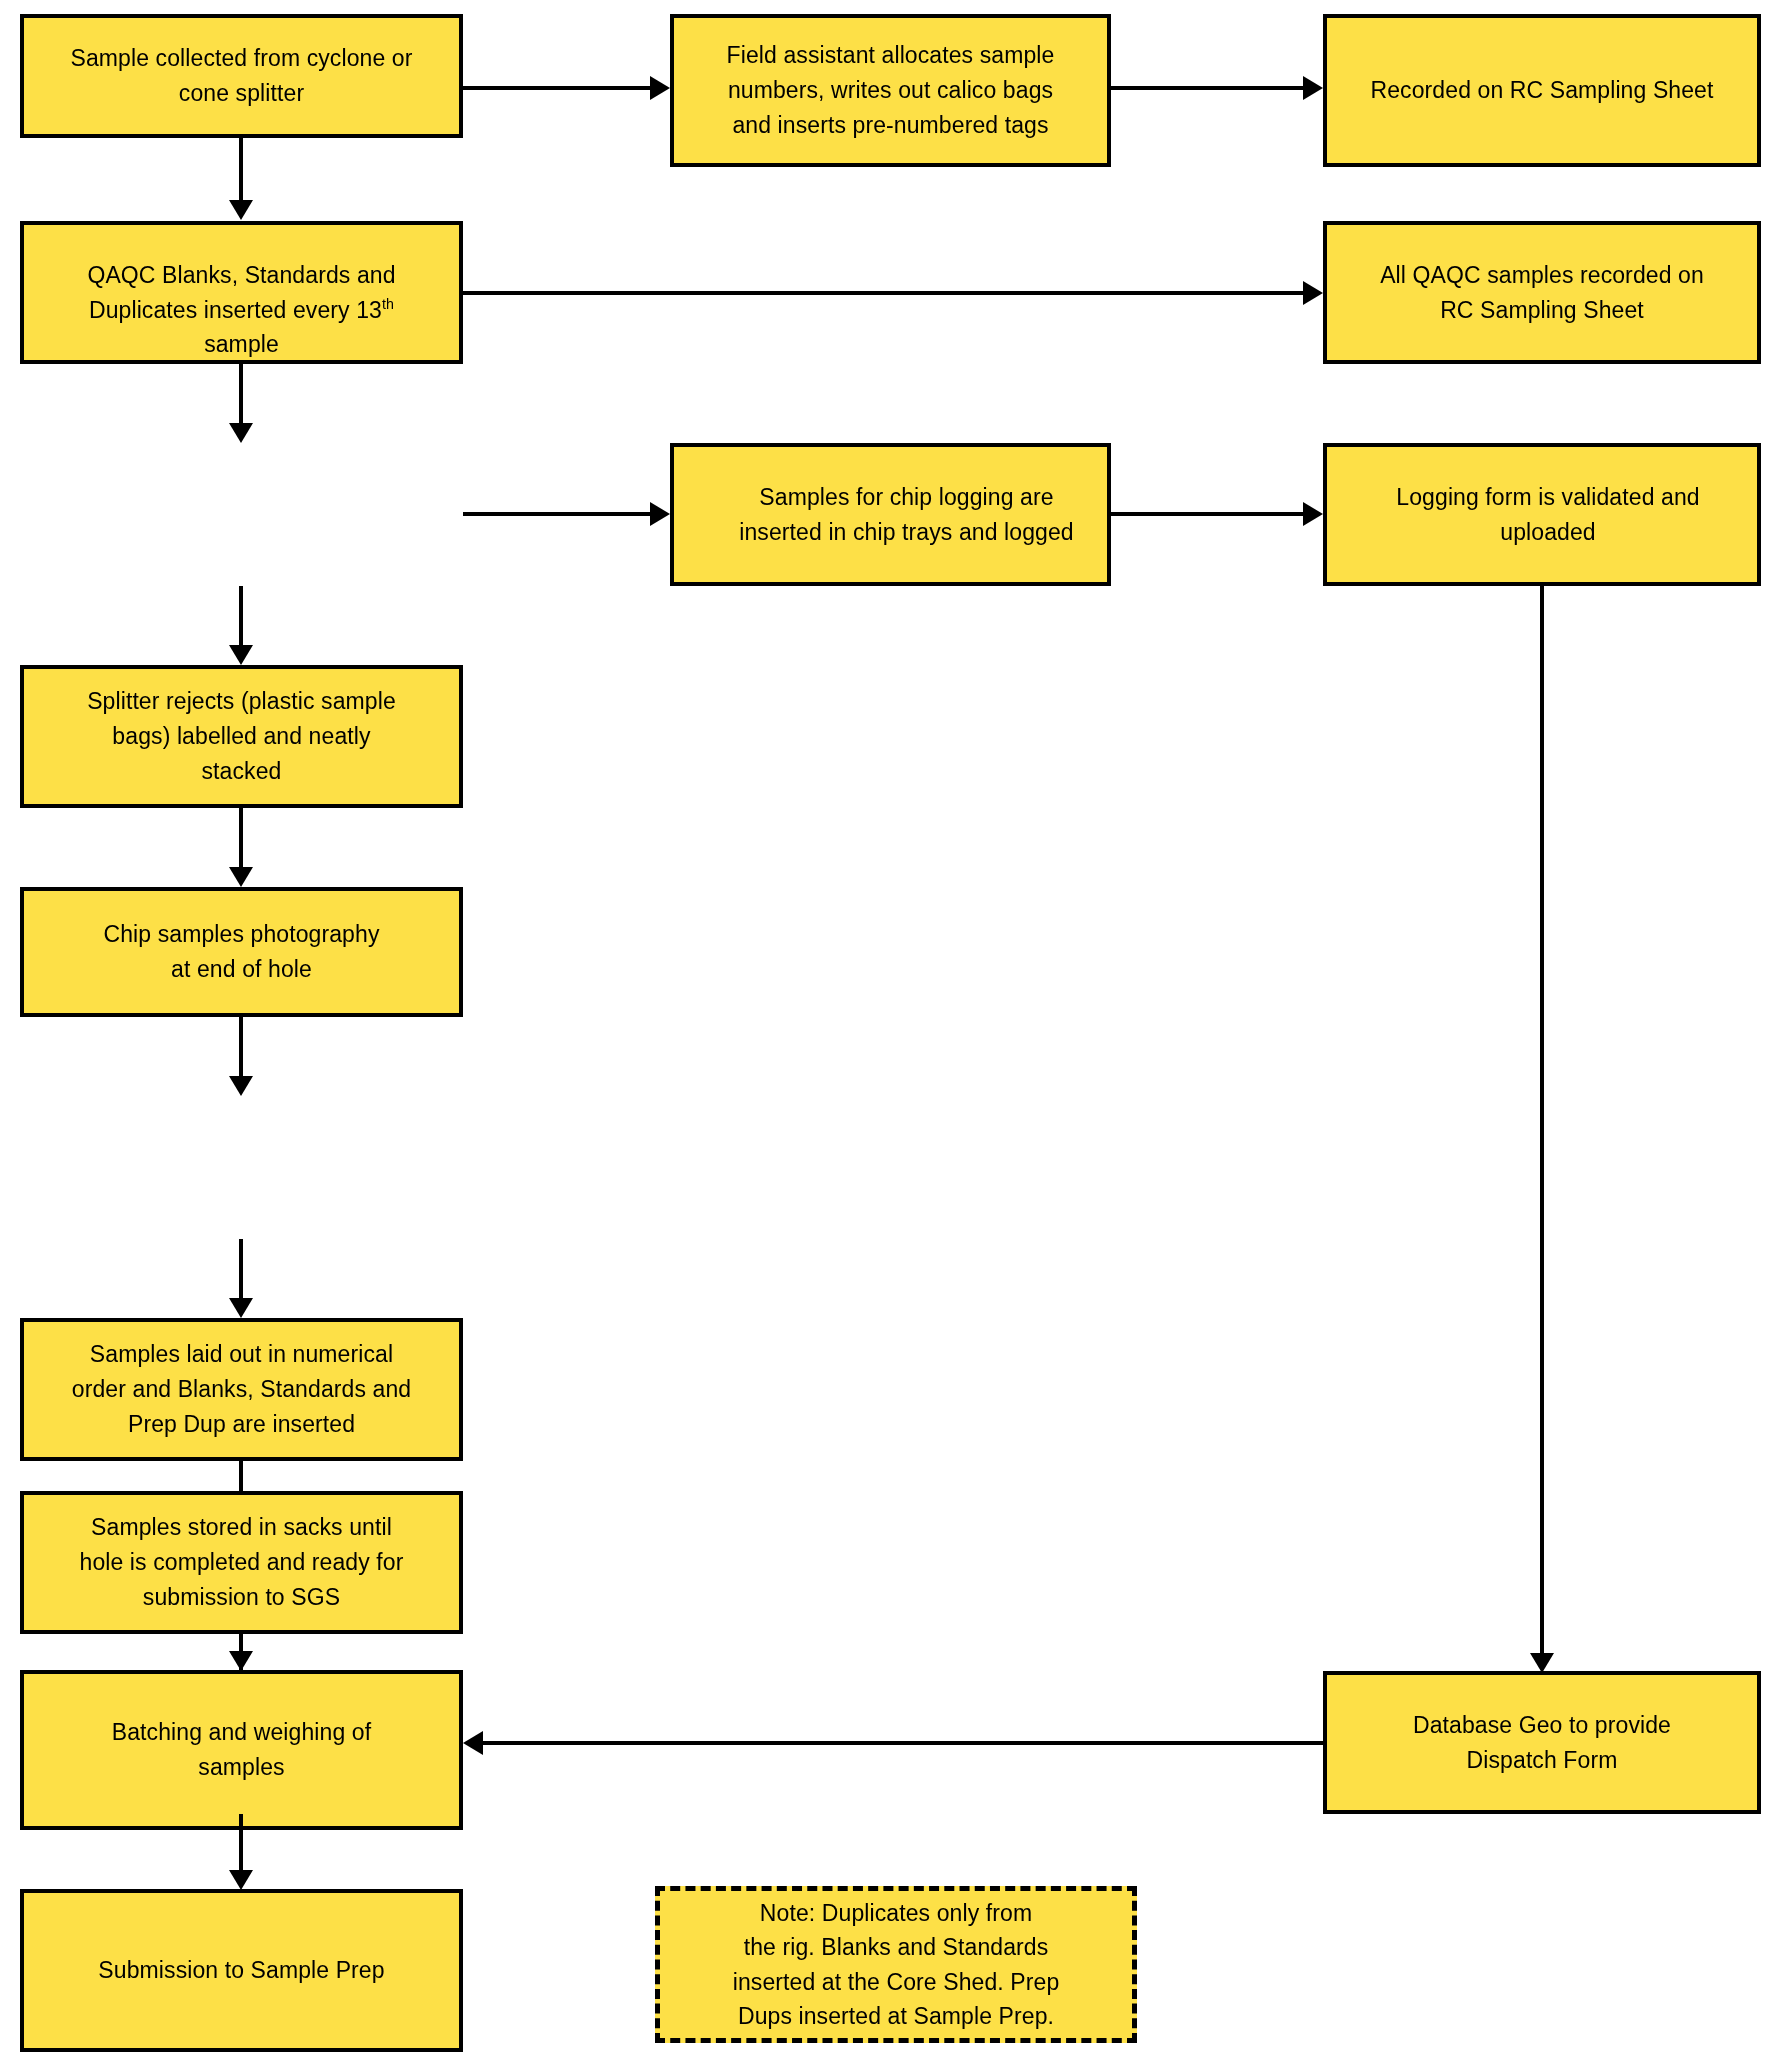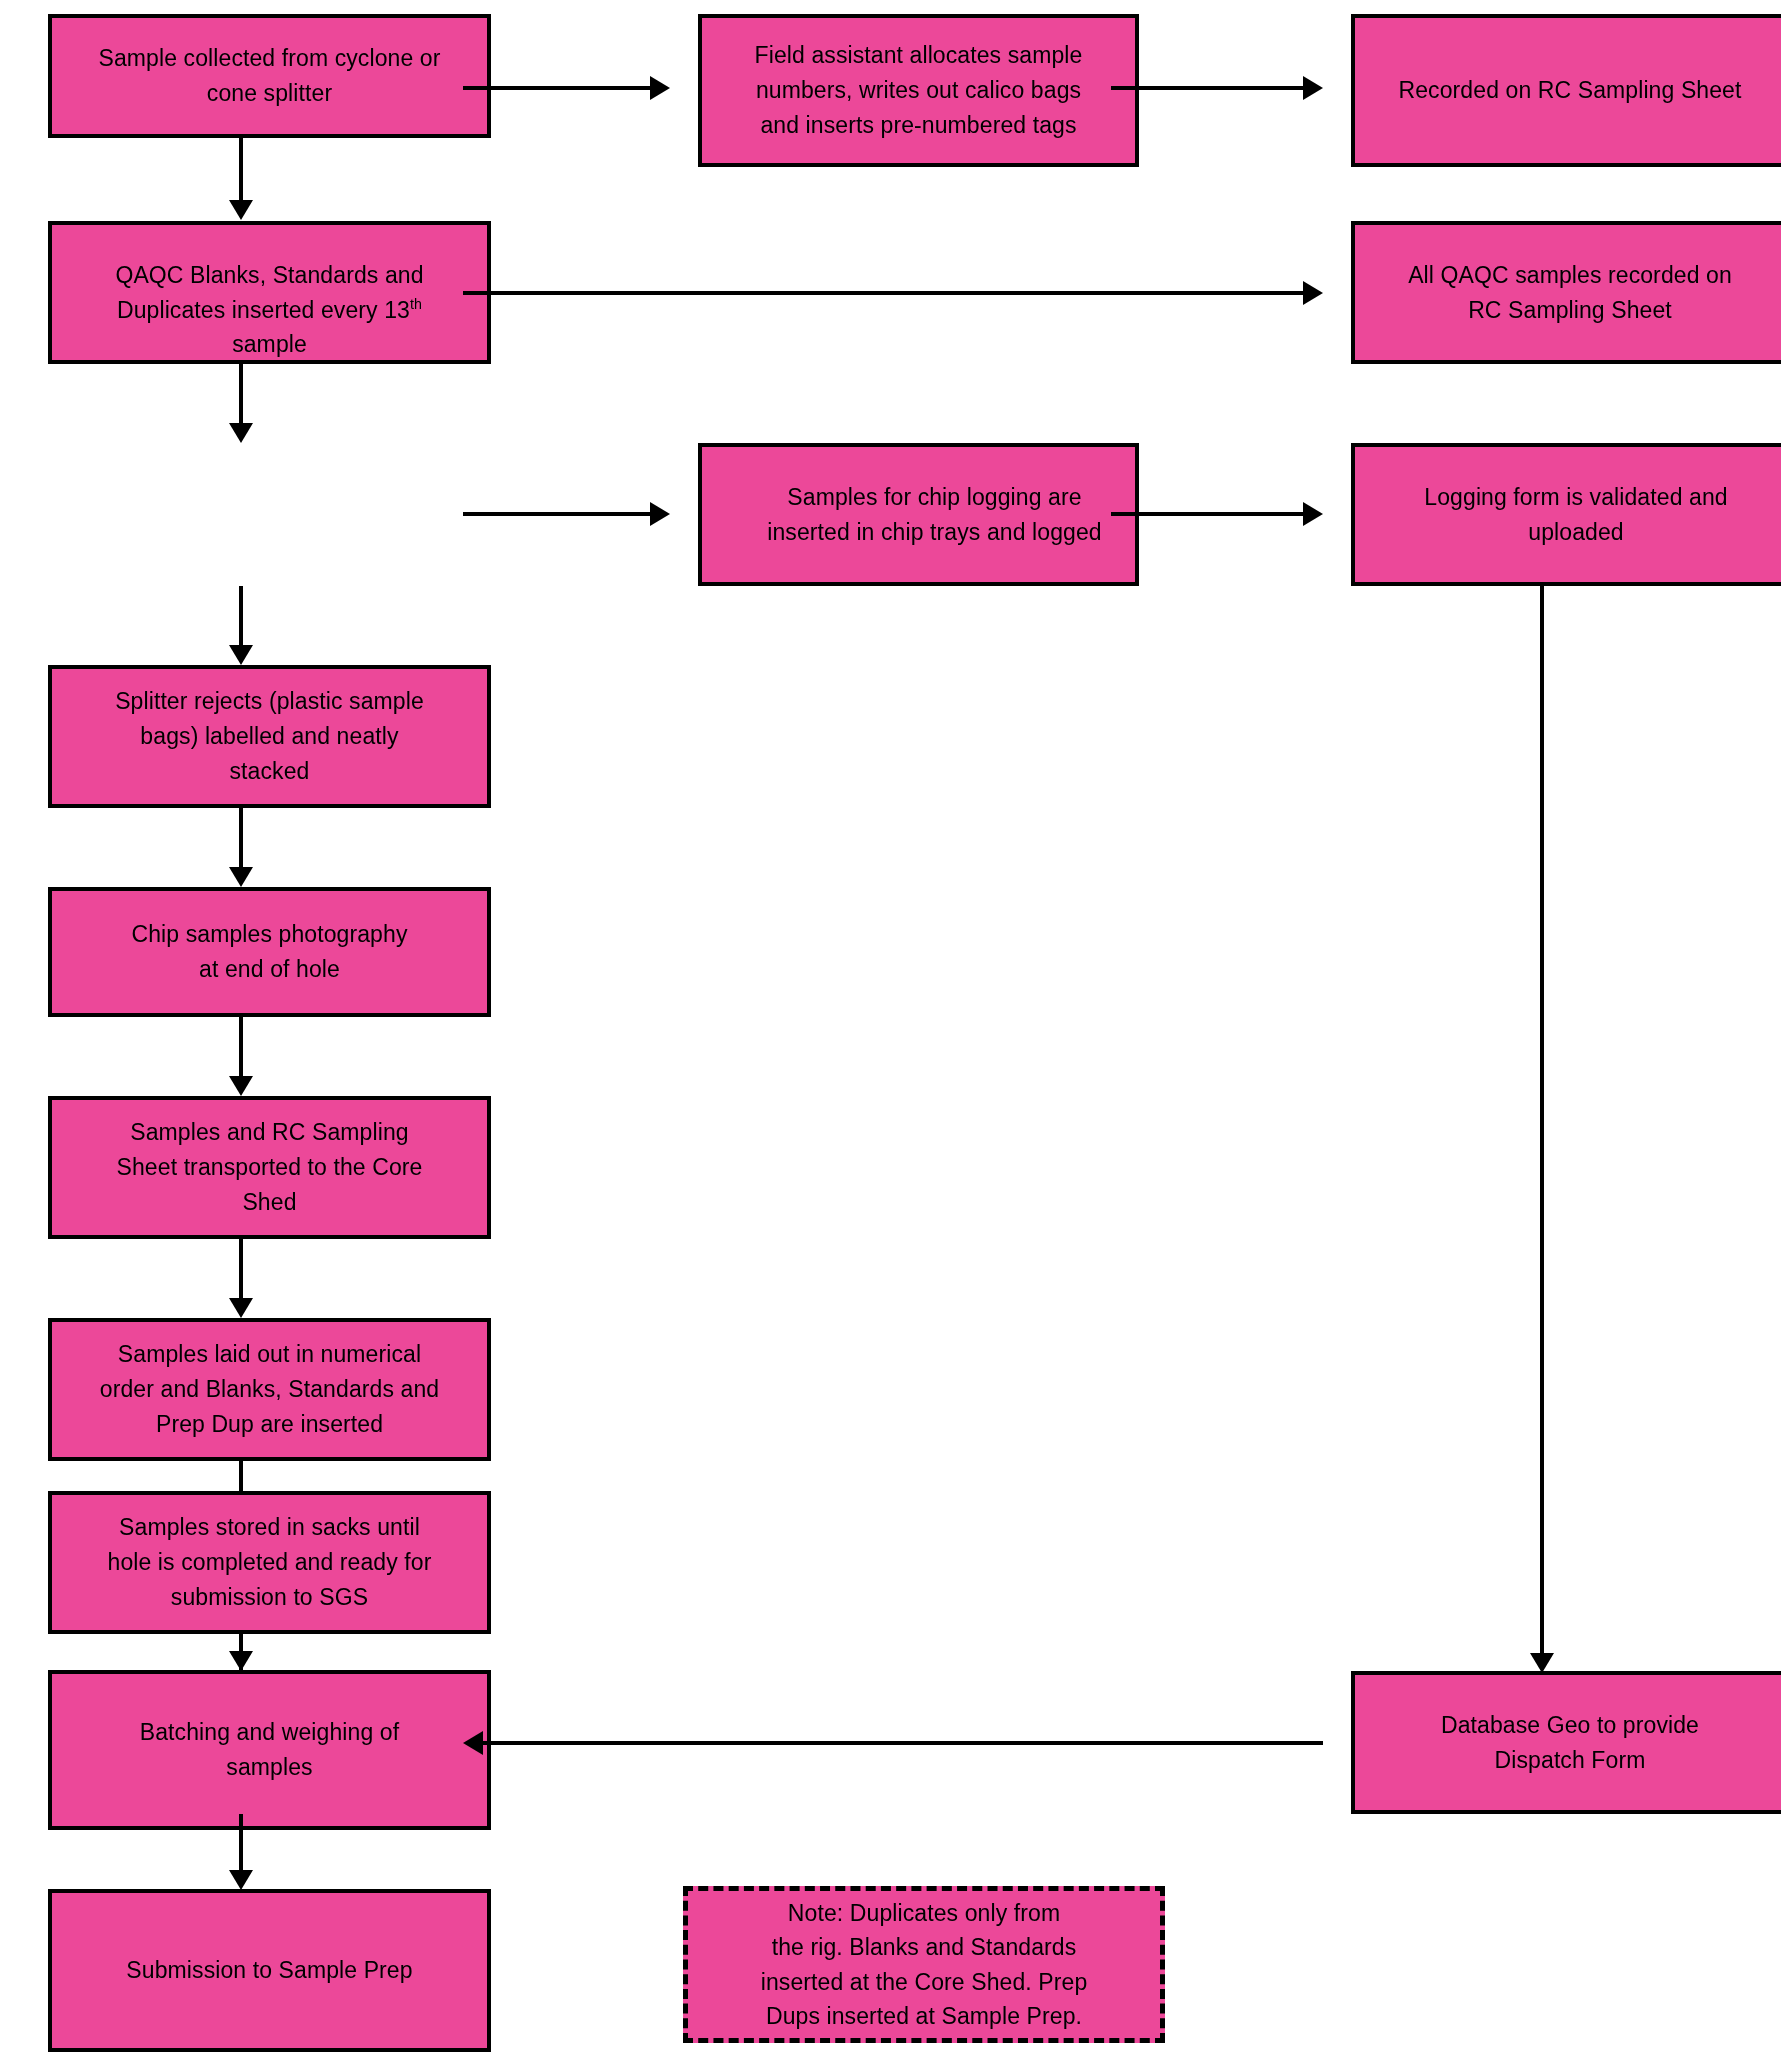--- a/index.html
+++ b/index.html
@@ -15,26 +15,25 @@
     position: relative;
     width: 1782px;
     height: 2066px;
     background: #ffffff;
     overflow: hidden;
   }
   .node {
     position: absolute;
     box-sizing: border-box;
     border: 4.4px solid #000000;
-    background: #ec4899;
+    background: #fde047;
     display: flex;
     align-items: center;
     justify-content: center;
     text-align: center;
-    margin-left: 28px;
   }
   .node.dashed {
     border: 5px dashed #000000;
   }
   .node .label {
     font-size: 23px;
     line-height: 1.52;
     padding: 0 13px;
     white-space: pre-line;
     letter-spacing: 0.1px;
@@ -157,25 +156,20 @@
   <div class="arrowhead down" style="left:229px; top:867px;"></div>
 
   <div class="node" style="left:20px; top:887px; width:443px; height:130px;">
     <div class="label">Chip samples photography
 at end of hole</div>
   </div>
 
   <div class="conn v" style="left:239px; top:1017px; height:62px;"></div>
   <div class="arrowhead down" style="left:229px; top:1076px;"></div>
 
-  <div class="node" style="left:20px; top:1096px; width:443px; height:143px;">
-    <div class="label">Samples and RC Sampling
-Sheet transported to the Core
-Shed</div>
-  </div>
 
   <div class="conn v" style="left:239px; top:1239px; height:62px;"></div>
   <div class="arrowhead down" style="left:229px; top:1298px;"></div>
 
   <div class="node" style="left:20px; top:1318px; width:443px; height:143px;">
     <div class="label">Samples laid out in numerical
 order and Blanks, Standards and
 Prep Dup are inserted</div>
   </div>
 

